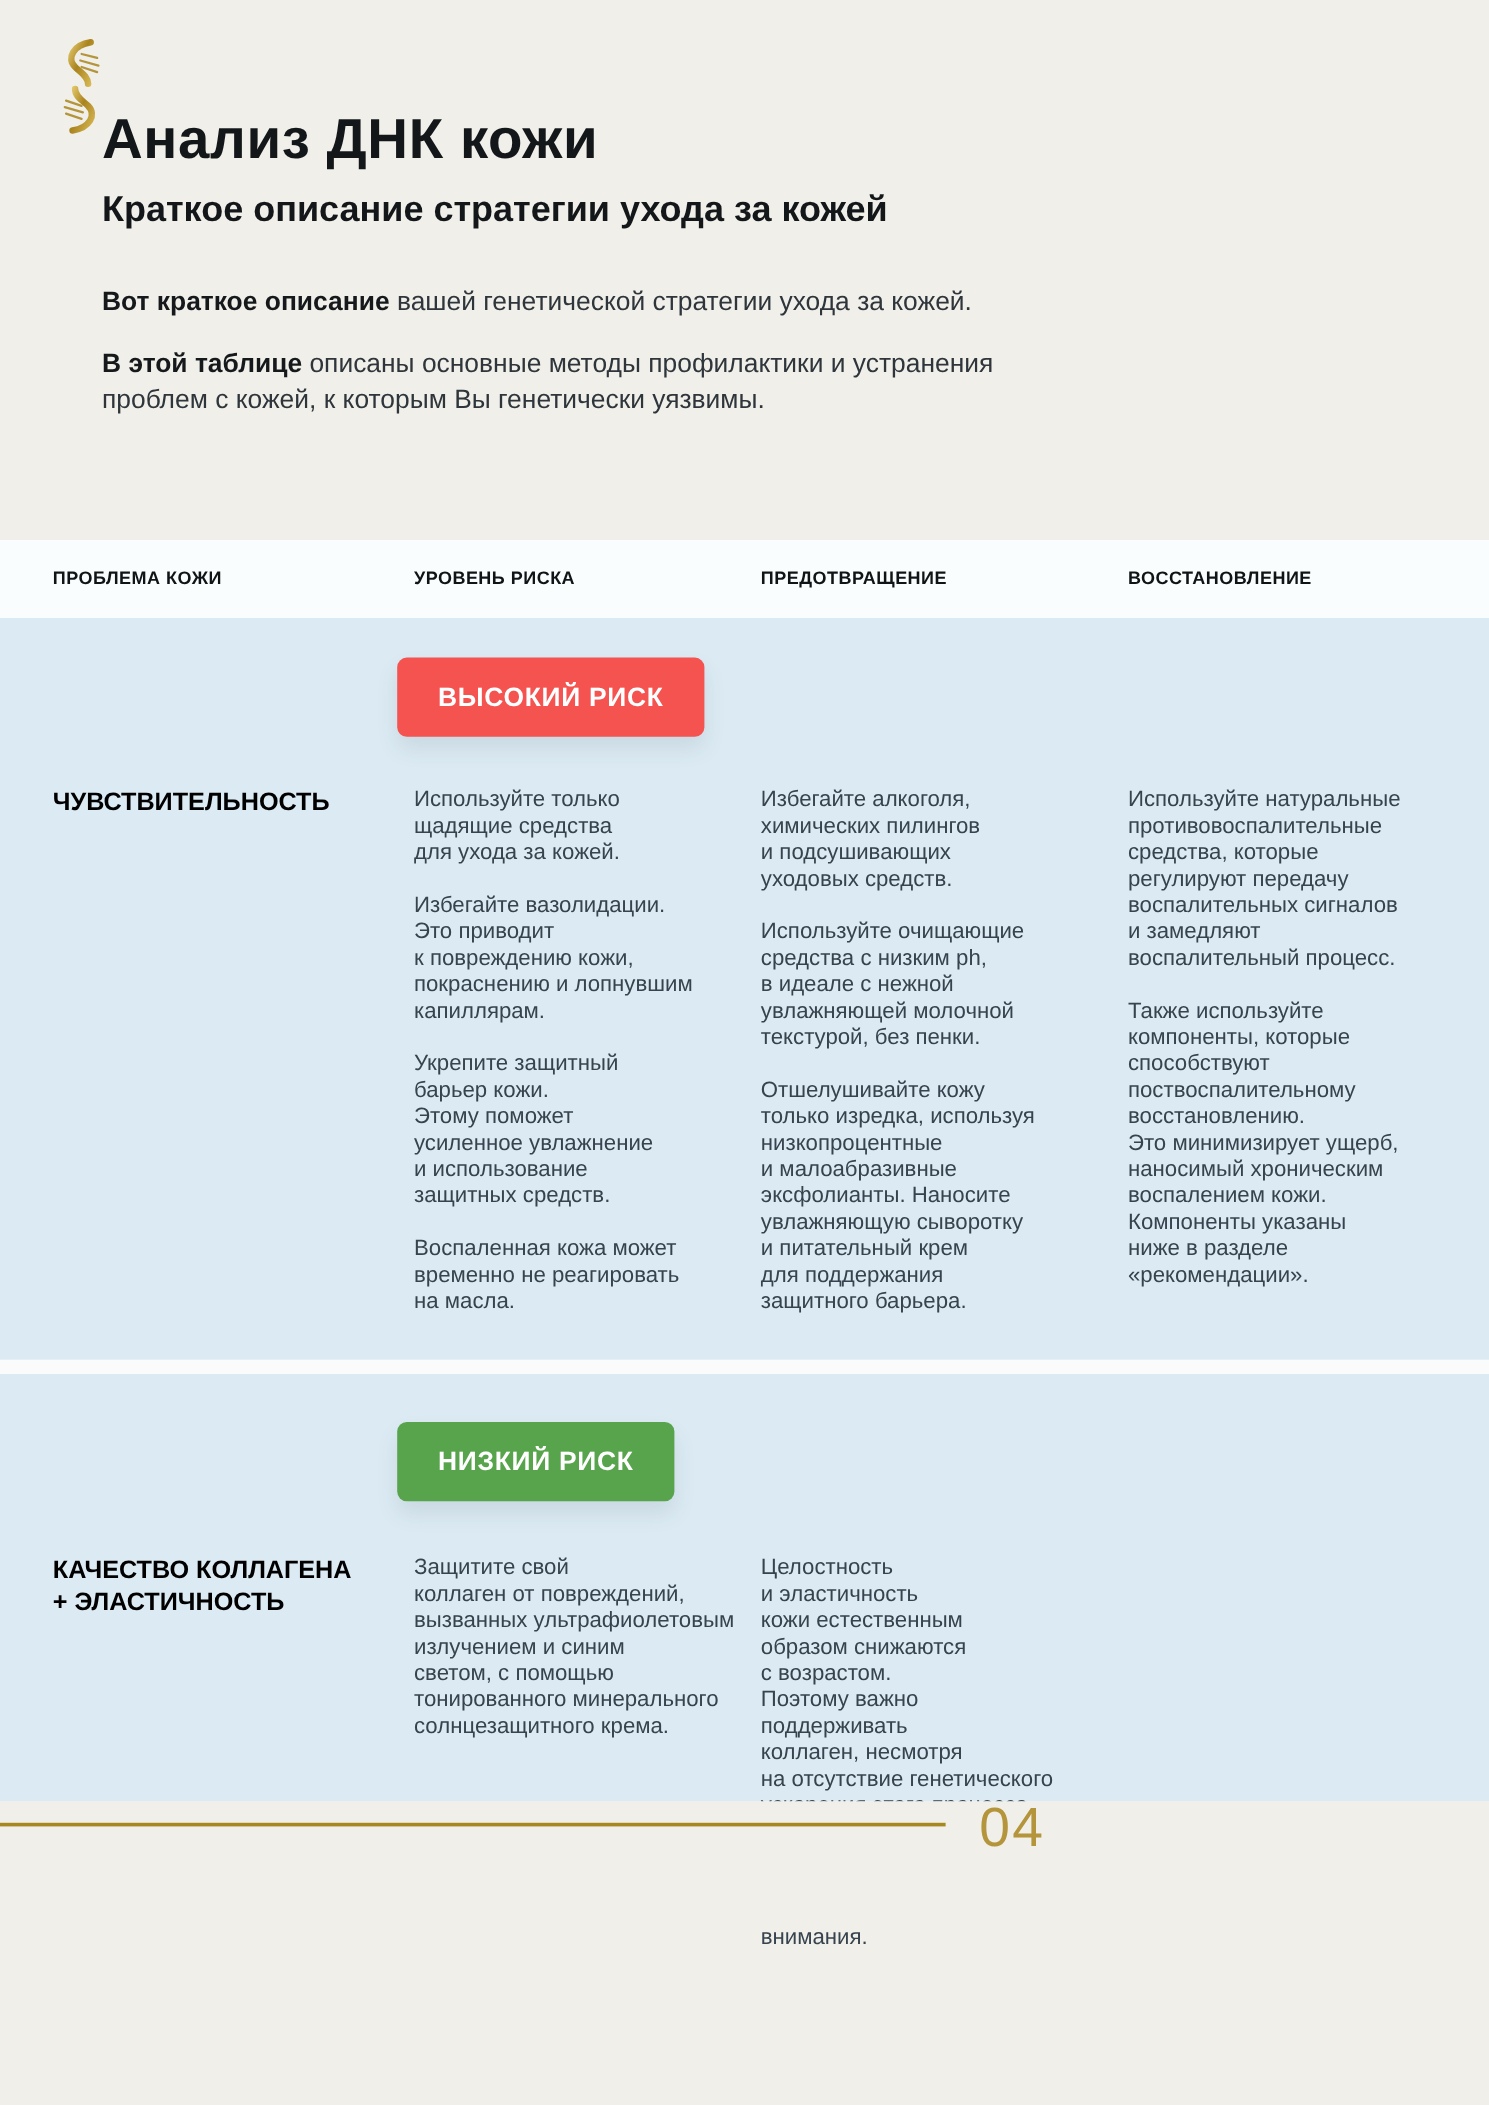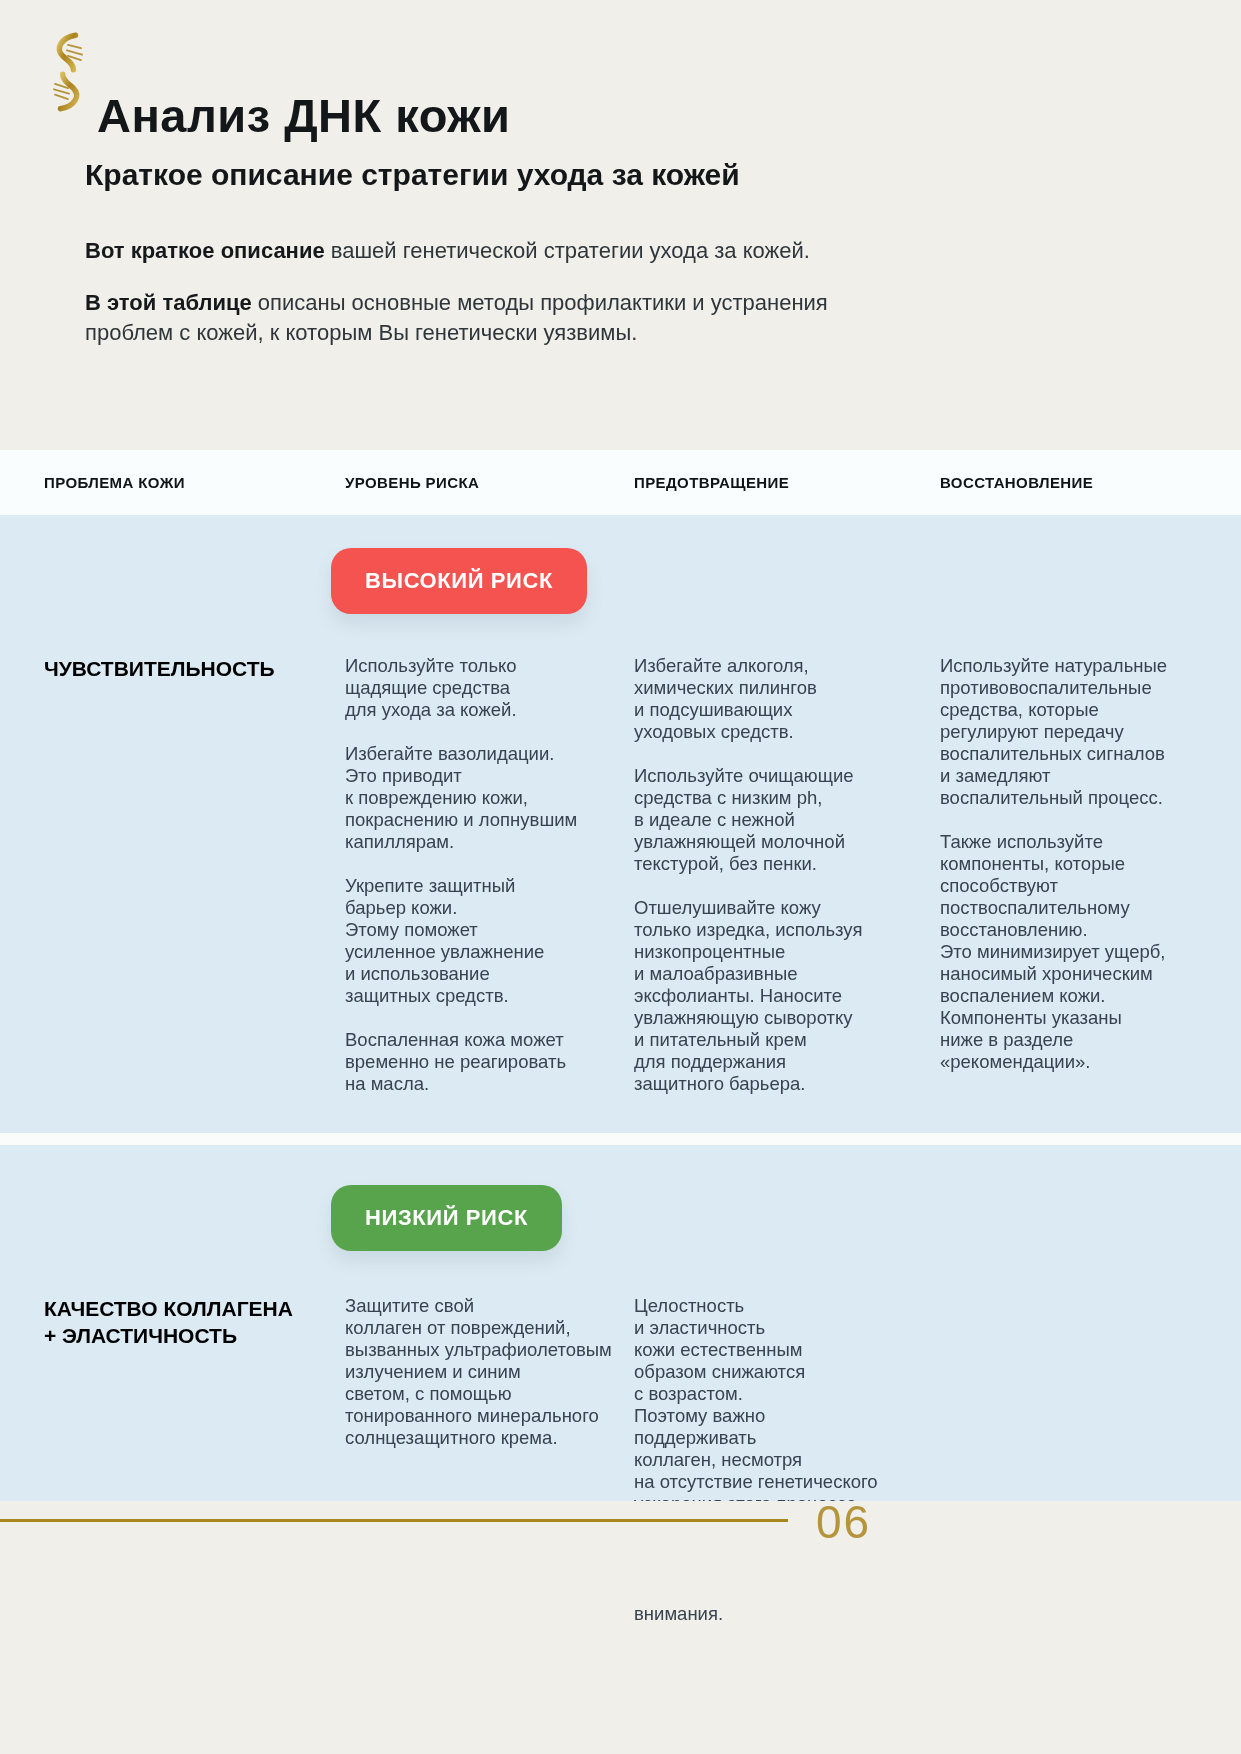--- a/index.html
+++ b/index.html
@@ -23,21 +23,21 @@
   }
   .logo {
     position: absolute;
     left: 46px;
     top: 32px;
     width: 44px;
     height: 80px;
   }
   .page-title {
     position: absolute;
-    left: 97px;
+    left: 85px;
     top: 88px;
     margin: 0;
     font-size: 47px;
     font-weight: 800;
     letter-spacing: 0.5px;
     color: #131719;
   }
   .page-subtitle {
     position: absolute;
     left: 85px;
@@ -86,21 +86,21 @@
   .section-gap {
     height: 12px;
     background: #fafcfc;
   }
   .badge {
     display: inline-block;
     margin-left: 331px;
     padding: 0 34px;
     height: 66px;
     line-height: 66px;
-    border-radius: 20px;
+    border-radius: 8px;
     color: #ffffff;
     font-size: 22px;
     font-weight: 800;
     letter-spacing: 0.6px;
     box-shadow: 0 10px 18px rgba(40, 60, 80, 0.10);
   }
   .badge-high { background: #f45350; margin-top: 33px; }
   .badge-low  { background: #58a44c; margin-top: 40px; }
 
   .row-grid {
@@ -281,16 +281,16 @@
 Это просто менее
 актуальная область,
 но все же заслуживающая
 внимания.</div>
       <div class="cell-body"></div>
     </div>
   </section>
 
   <footer class="footer">
     <div class="gold-line"></div>
-    <div class="page-number">06</div>
+    <div class="page-number">04</div>
   </footer>
 
 </div>
 
 </body></html>

